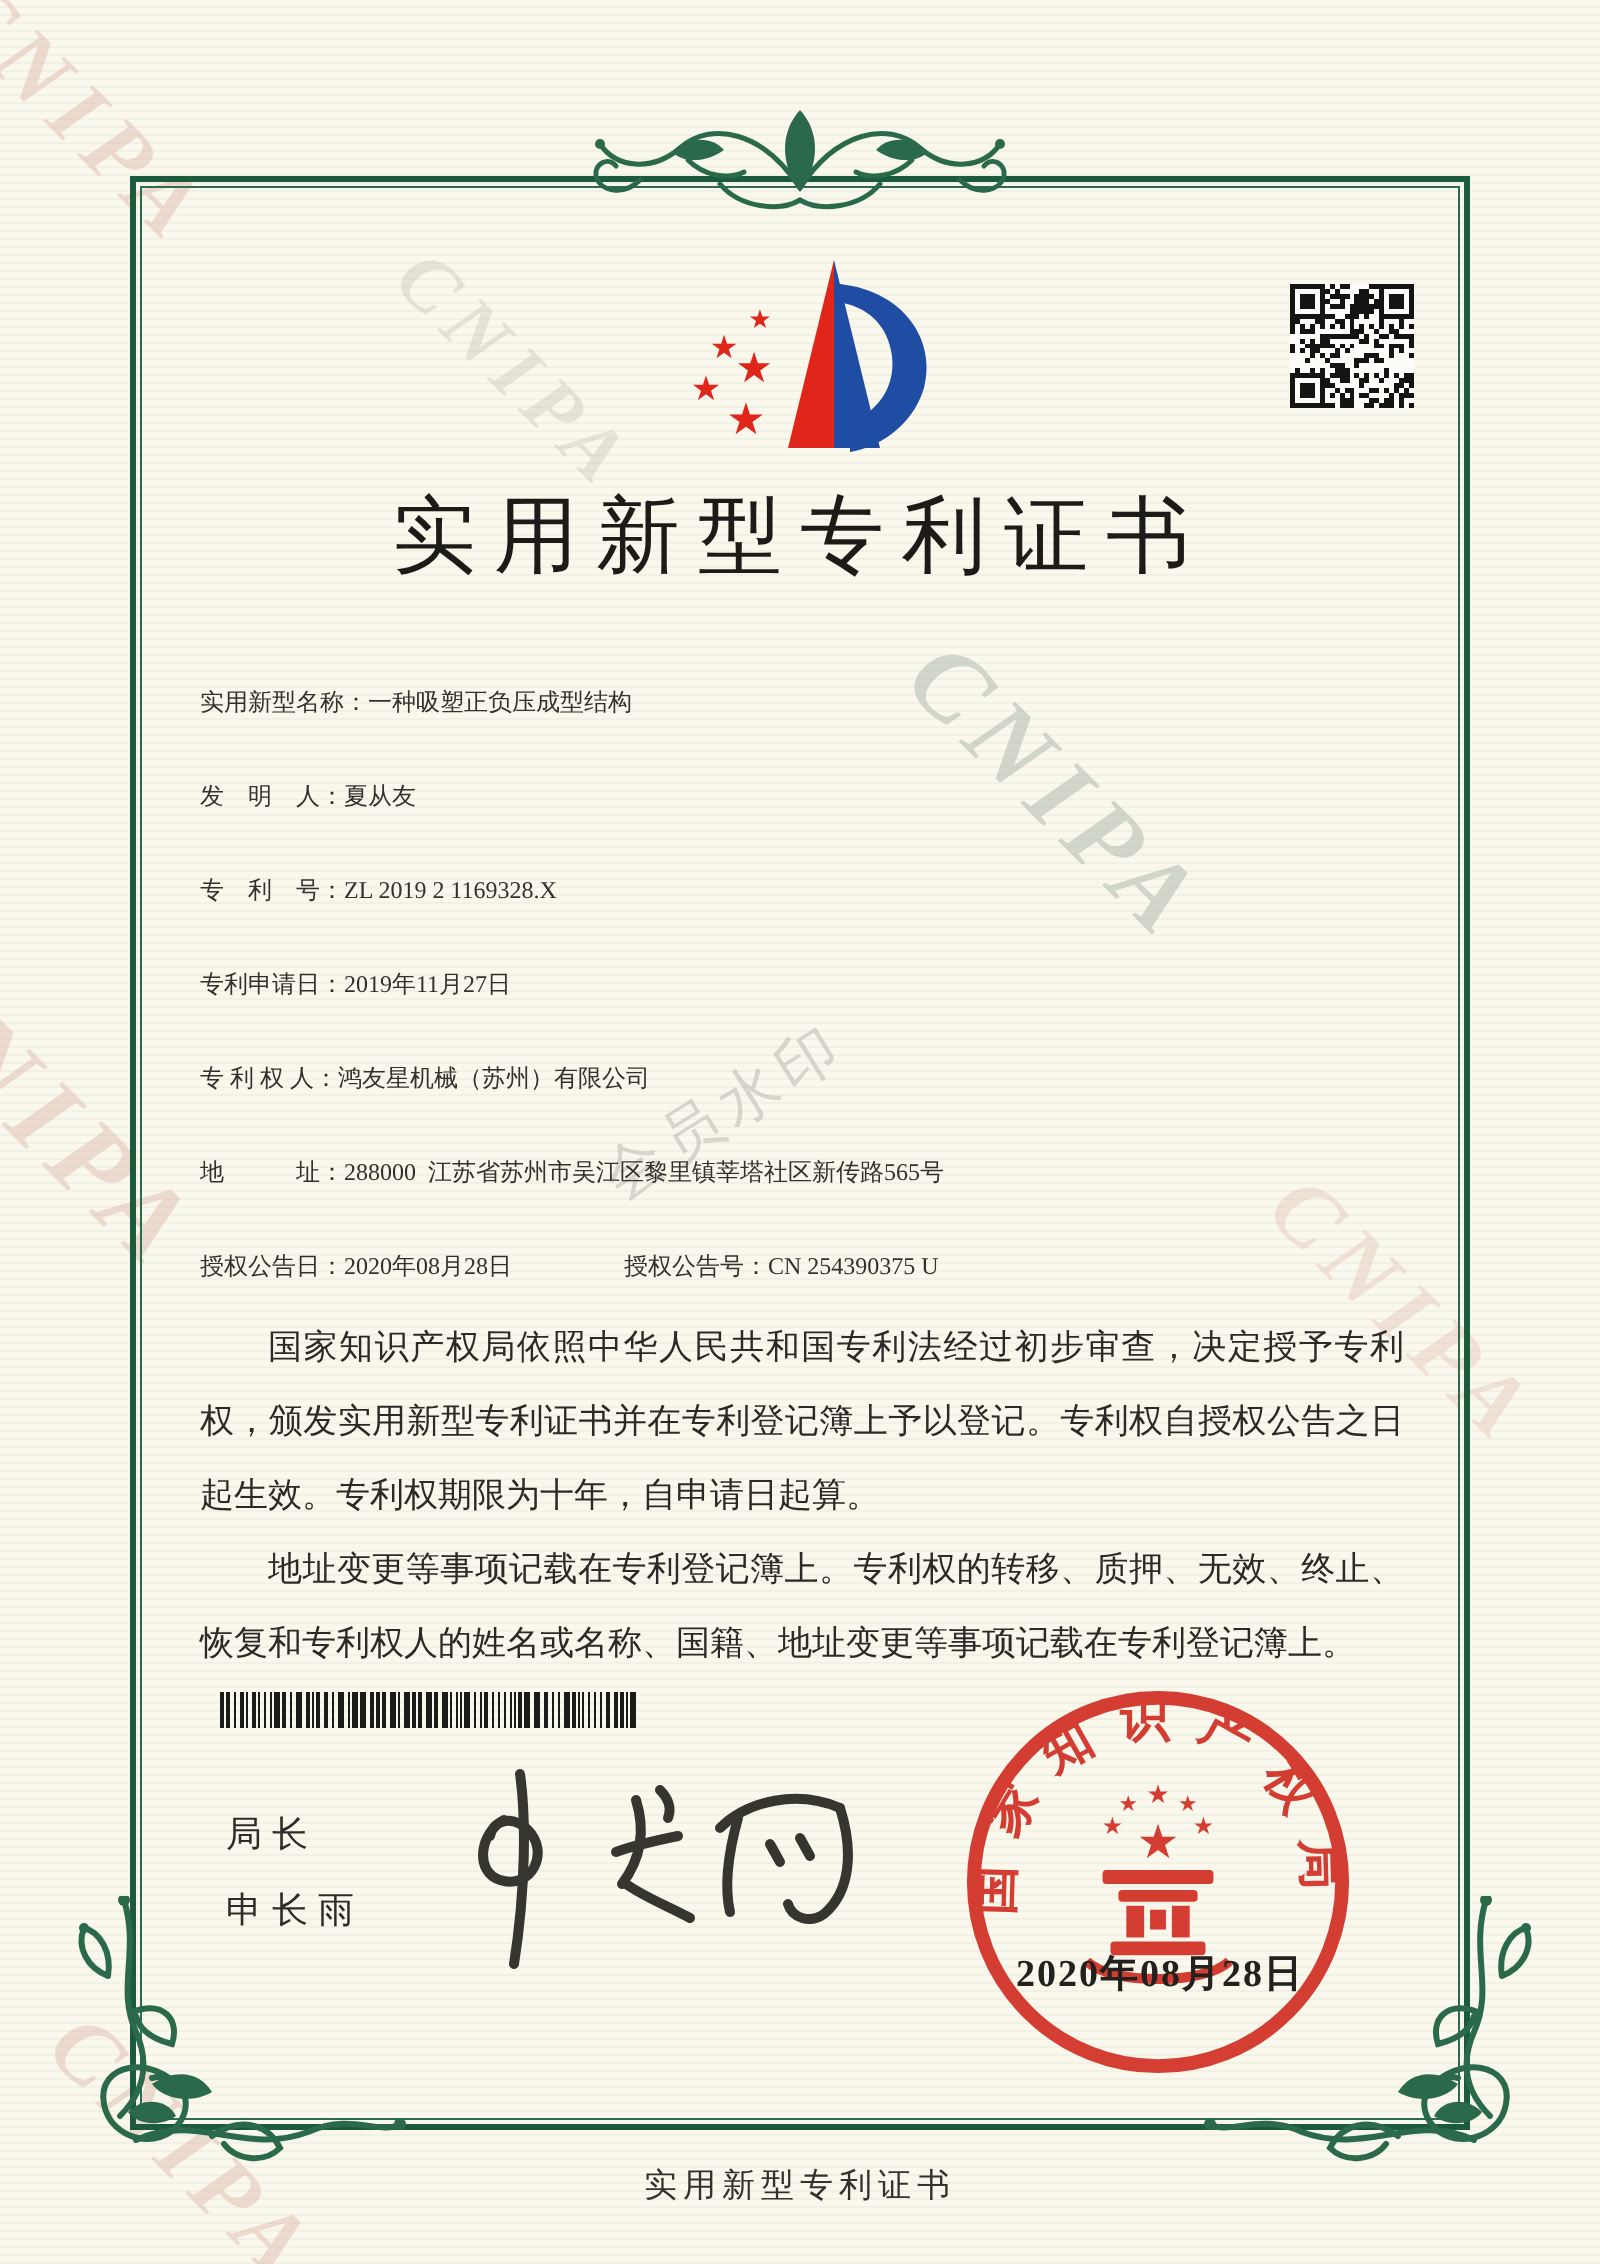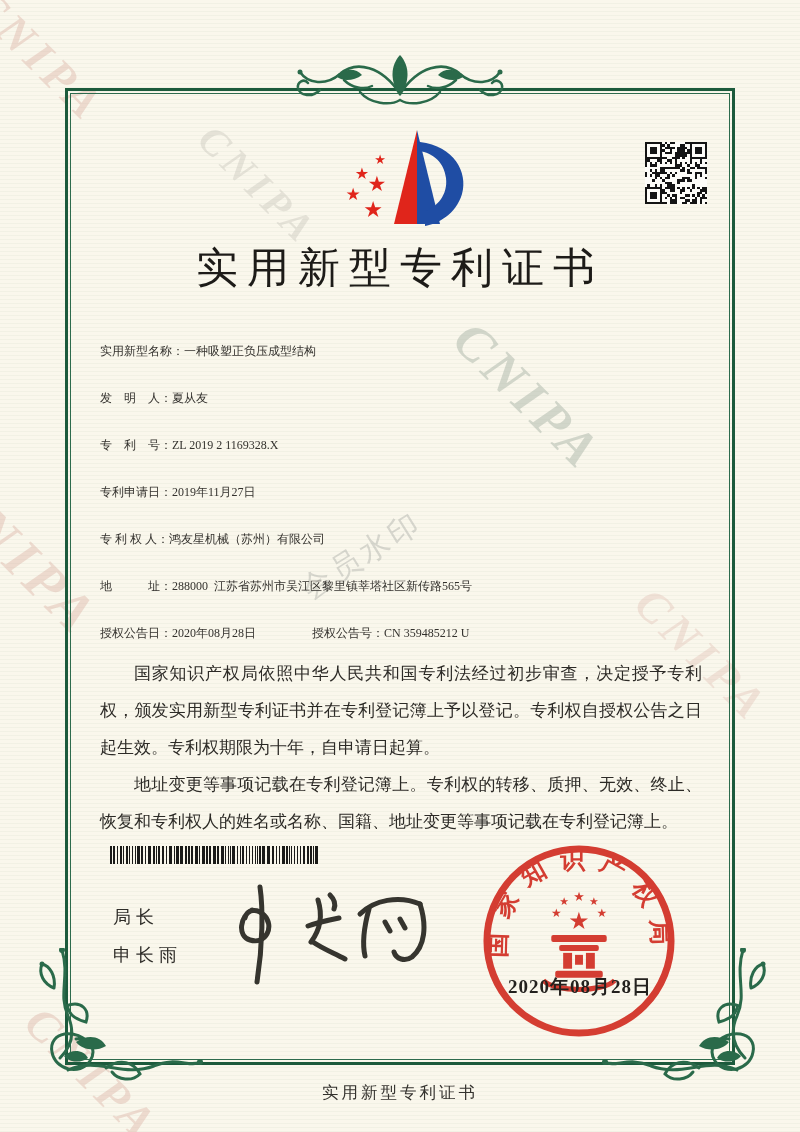--- a/index.html
+++ b/index.html
@@ -494,21 +494,21 @@
 
     <div class="fields">
       <div class="frow"><span class="flabel">实用新型名称</span><span class="flabel">：</span><span class="fvalue">一种吸塑正负压成型结构</span></div>
       <div class="frow"><span class="flabel">发　明　人</span><span class="flabel">：</span><span class="fvalue">夏从友</span></div>
       <div class="frow"><span class="flabel">专　利　号</span><span class="flabel">：</span><span class="fvalue">ZL 2019 2 1169328.X</span></div>
       <div class="frow"><span class="flabel">专利申请日</span><span class="flabel">：</span><span class="fvalue">2019年11月27日</span></div>
       <div class="frow"><span class="flabel">专 利 权 人</span><span class="flabel">：</span><span class="fvalue">鸿友星机械（苏州）有限公司</span></div>
       <div class="frow"><span class="flabel">地　　　址</span><span class="flabel">：</span><span class="fvalue">288000  江苏省苏州市吴江区黎里镇莘塔社区新传路565号</span></div>
       <div class="frow grant-row">
         <span><span class="flabel">授权公告日</span><span class="flabel">：</span><span class="fvalue">2020年08月28日</span></span>
-        <span class="grant-pair2"><span class="flabel">授权公告号</span><span class="flabel">：</span><span class="fvalue">CN 359485212 U</span></span>
+        <span class="grant-pair2"><span class="flabel">授权公告号</span><span class="flabel">：</span><span class="fvalue">CN 254390375 U</span></span>
       </div>
     </div>
 
     <div class="paras">
       <p>国家知识产权局依照中华人民共和国专利法经过初步审查，决定授予专利权，颁发实用新型专利证书并在专利登记簿上予以登记。专利权自授权公告之日起生效。专利权期限为十年，自申请日起算。</p>
       <p>地址变更等事项记载在专利登记簿上。专利权的转移、质押、无效、终止、恢复和专利权人的姓名或名称、国籍、地址变更等事项记载在专利登记簿上。</p>
     </div>
 
     <div class="barcode">
       <svg width="212" height="18" viewBox="0 0 212 18" shape-rendering="crispEdges" fill="#1a1a18">

